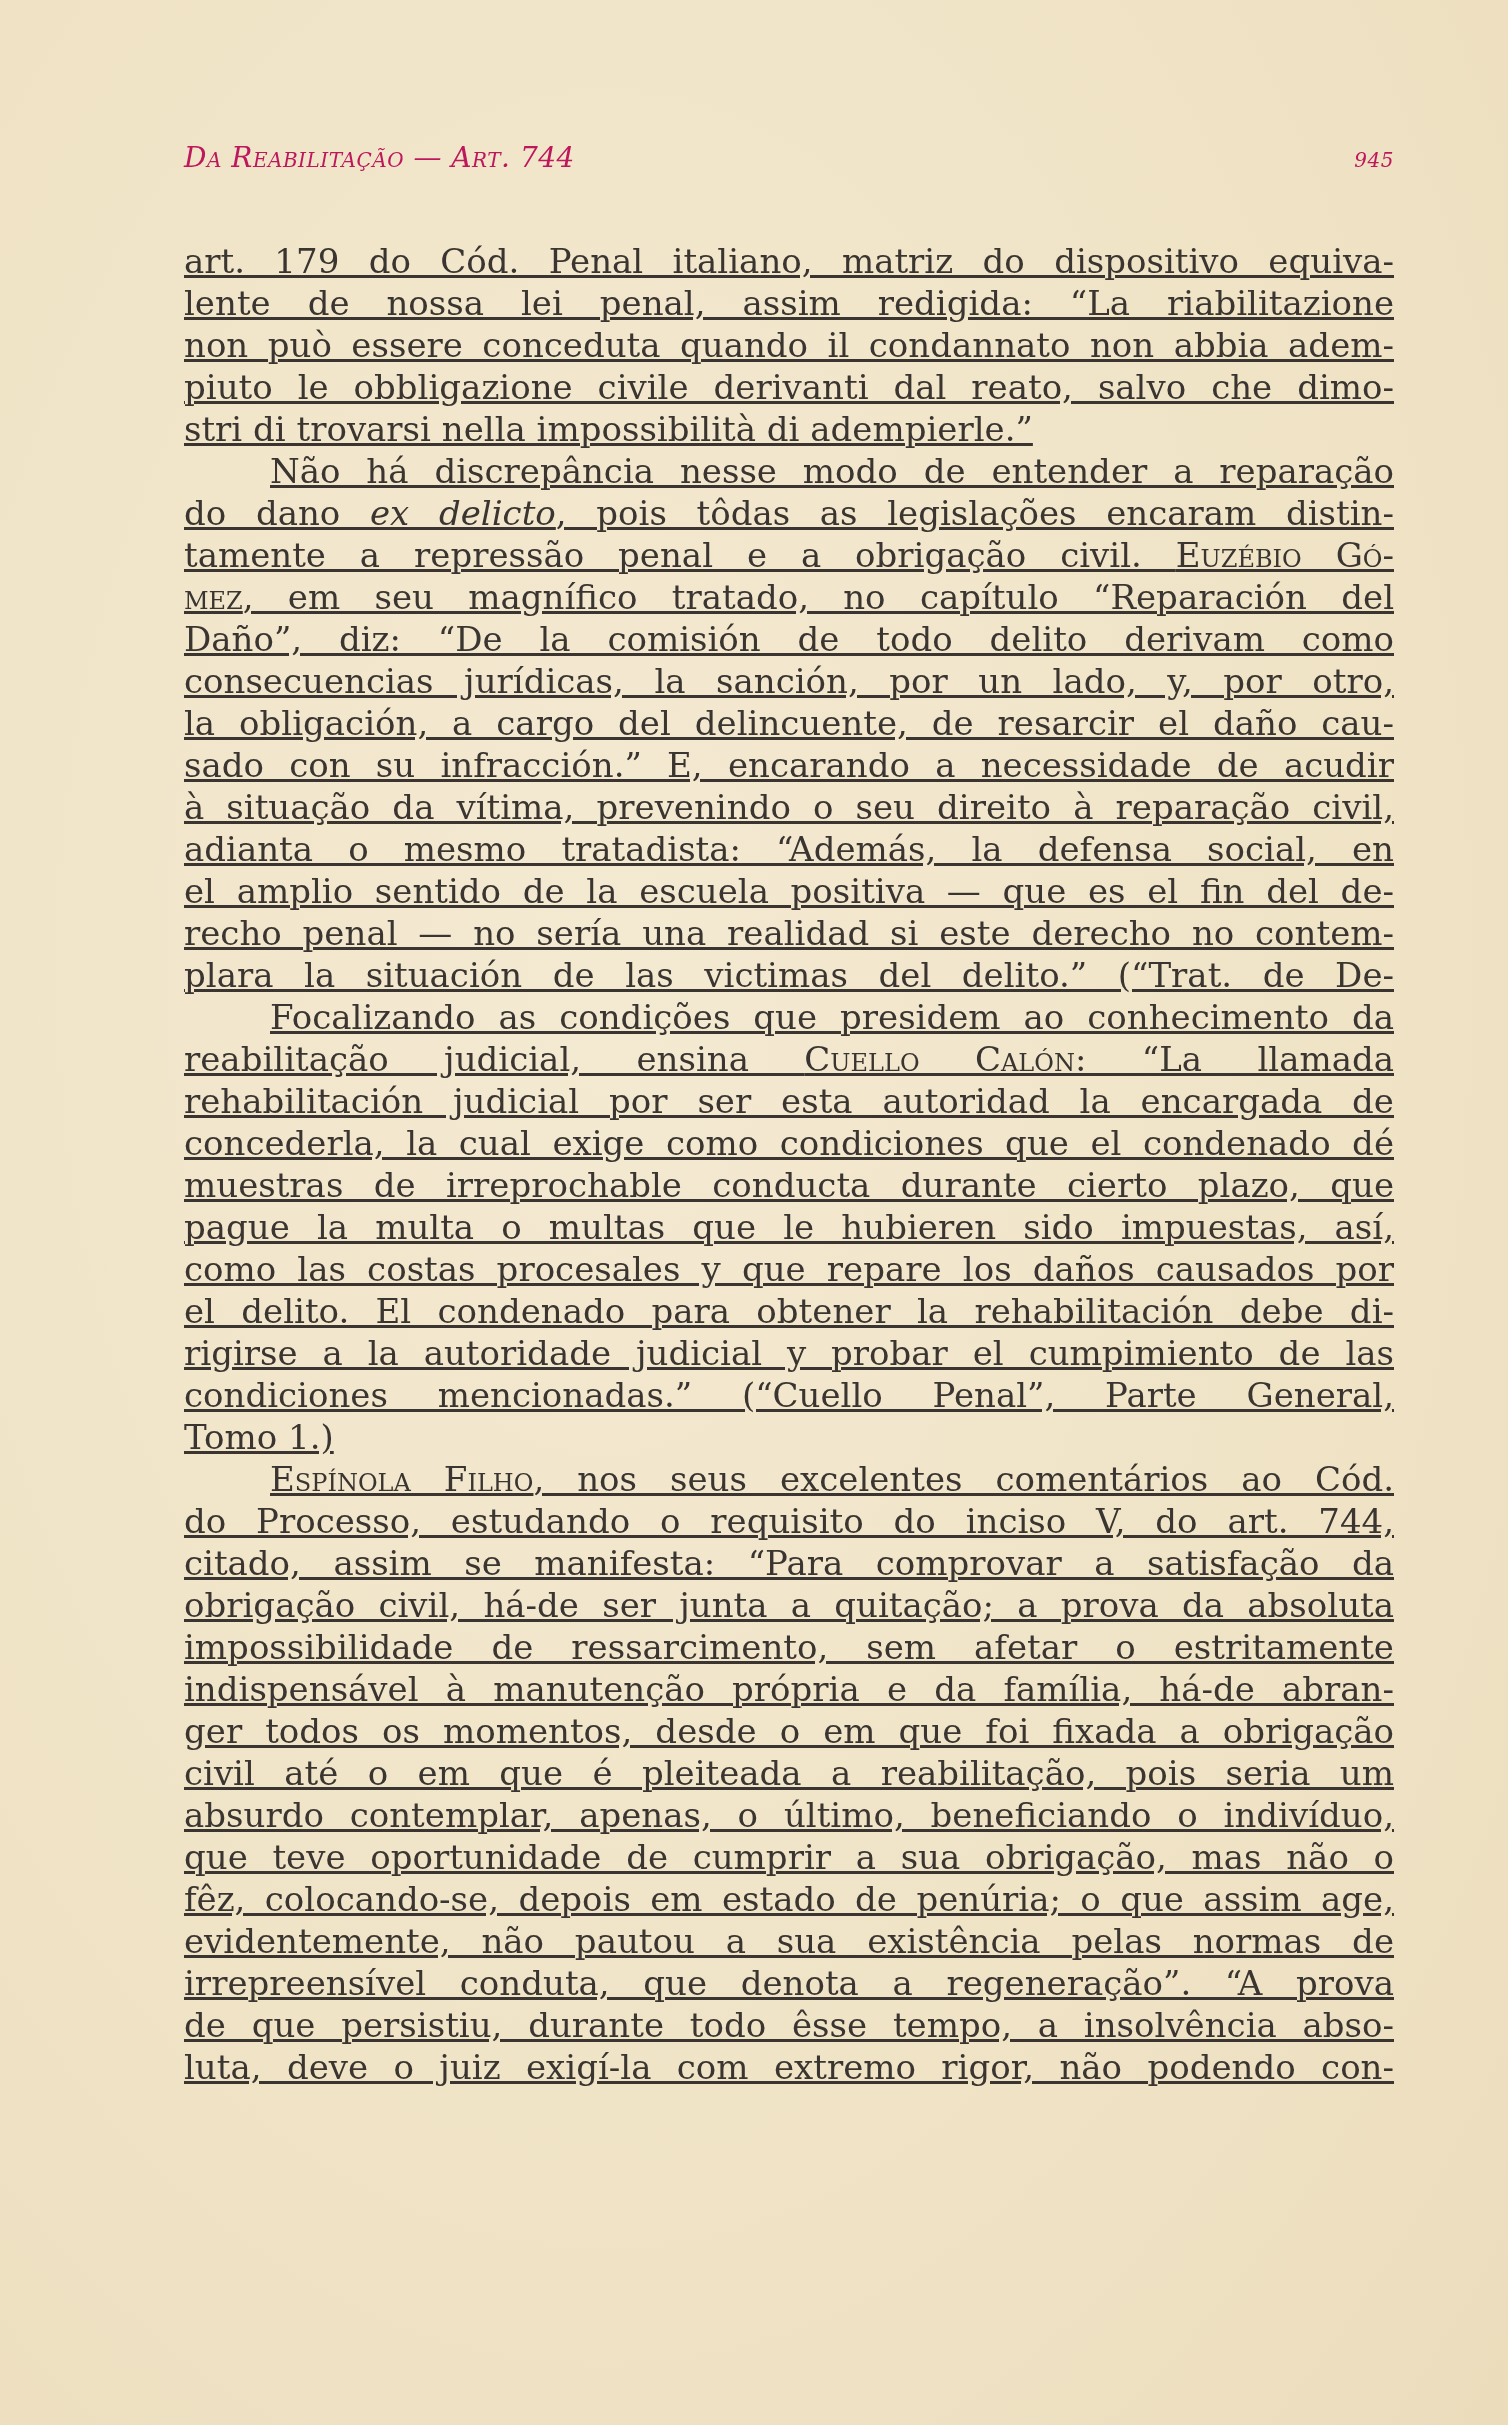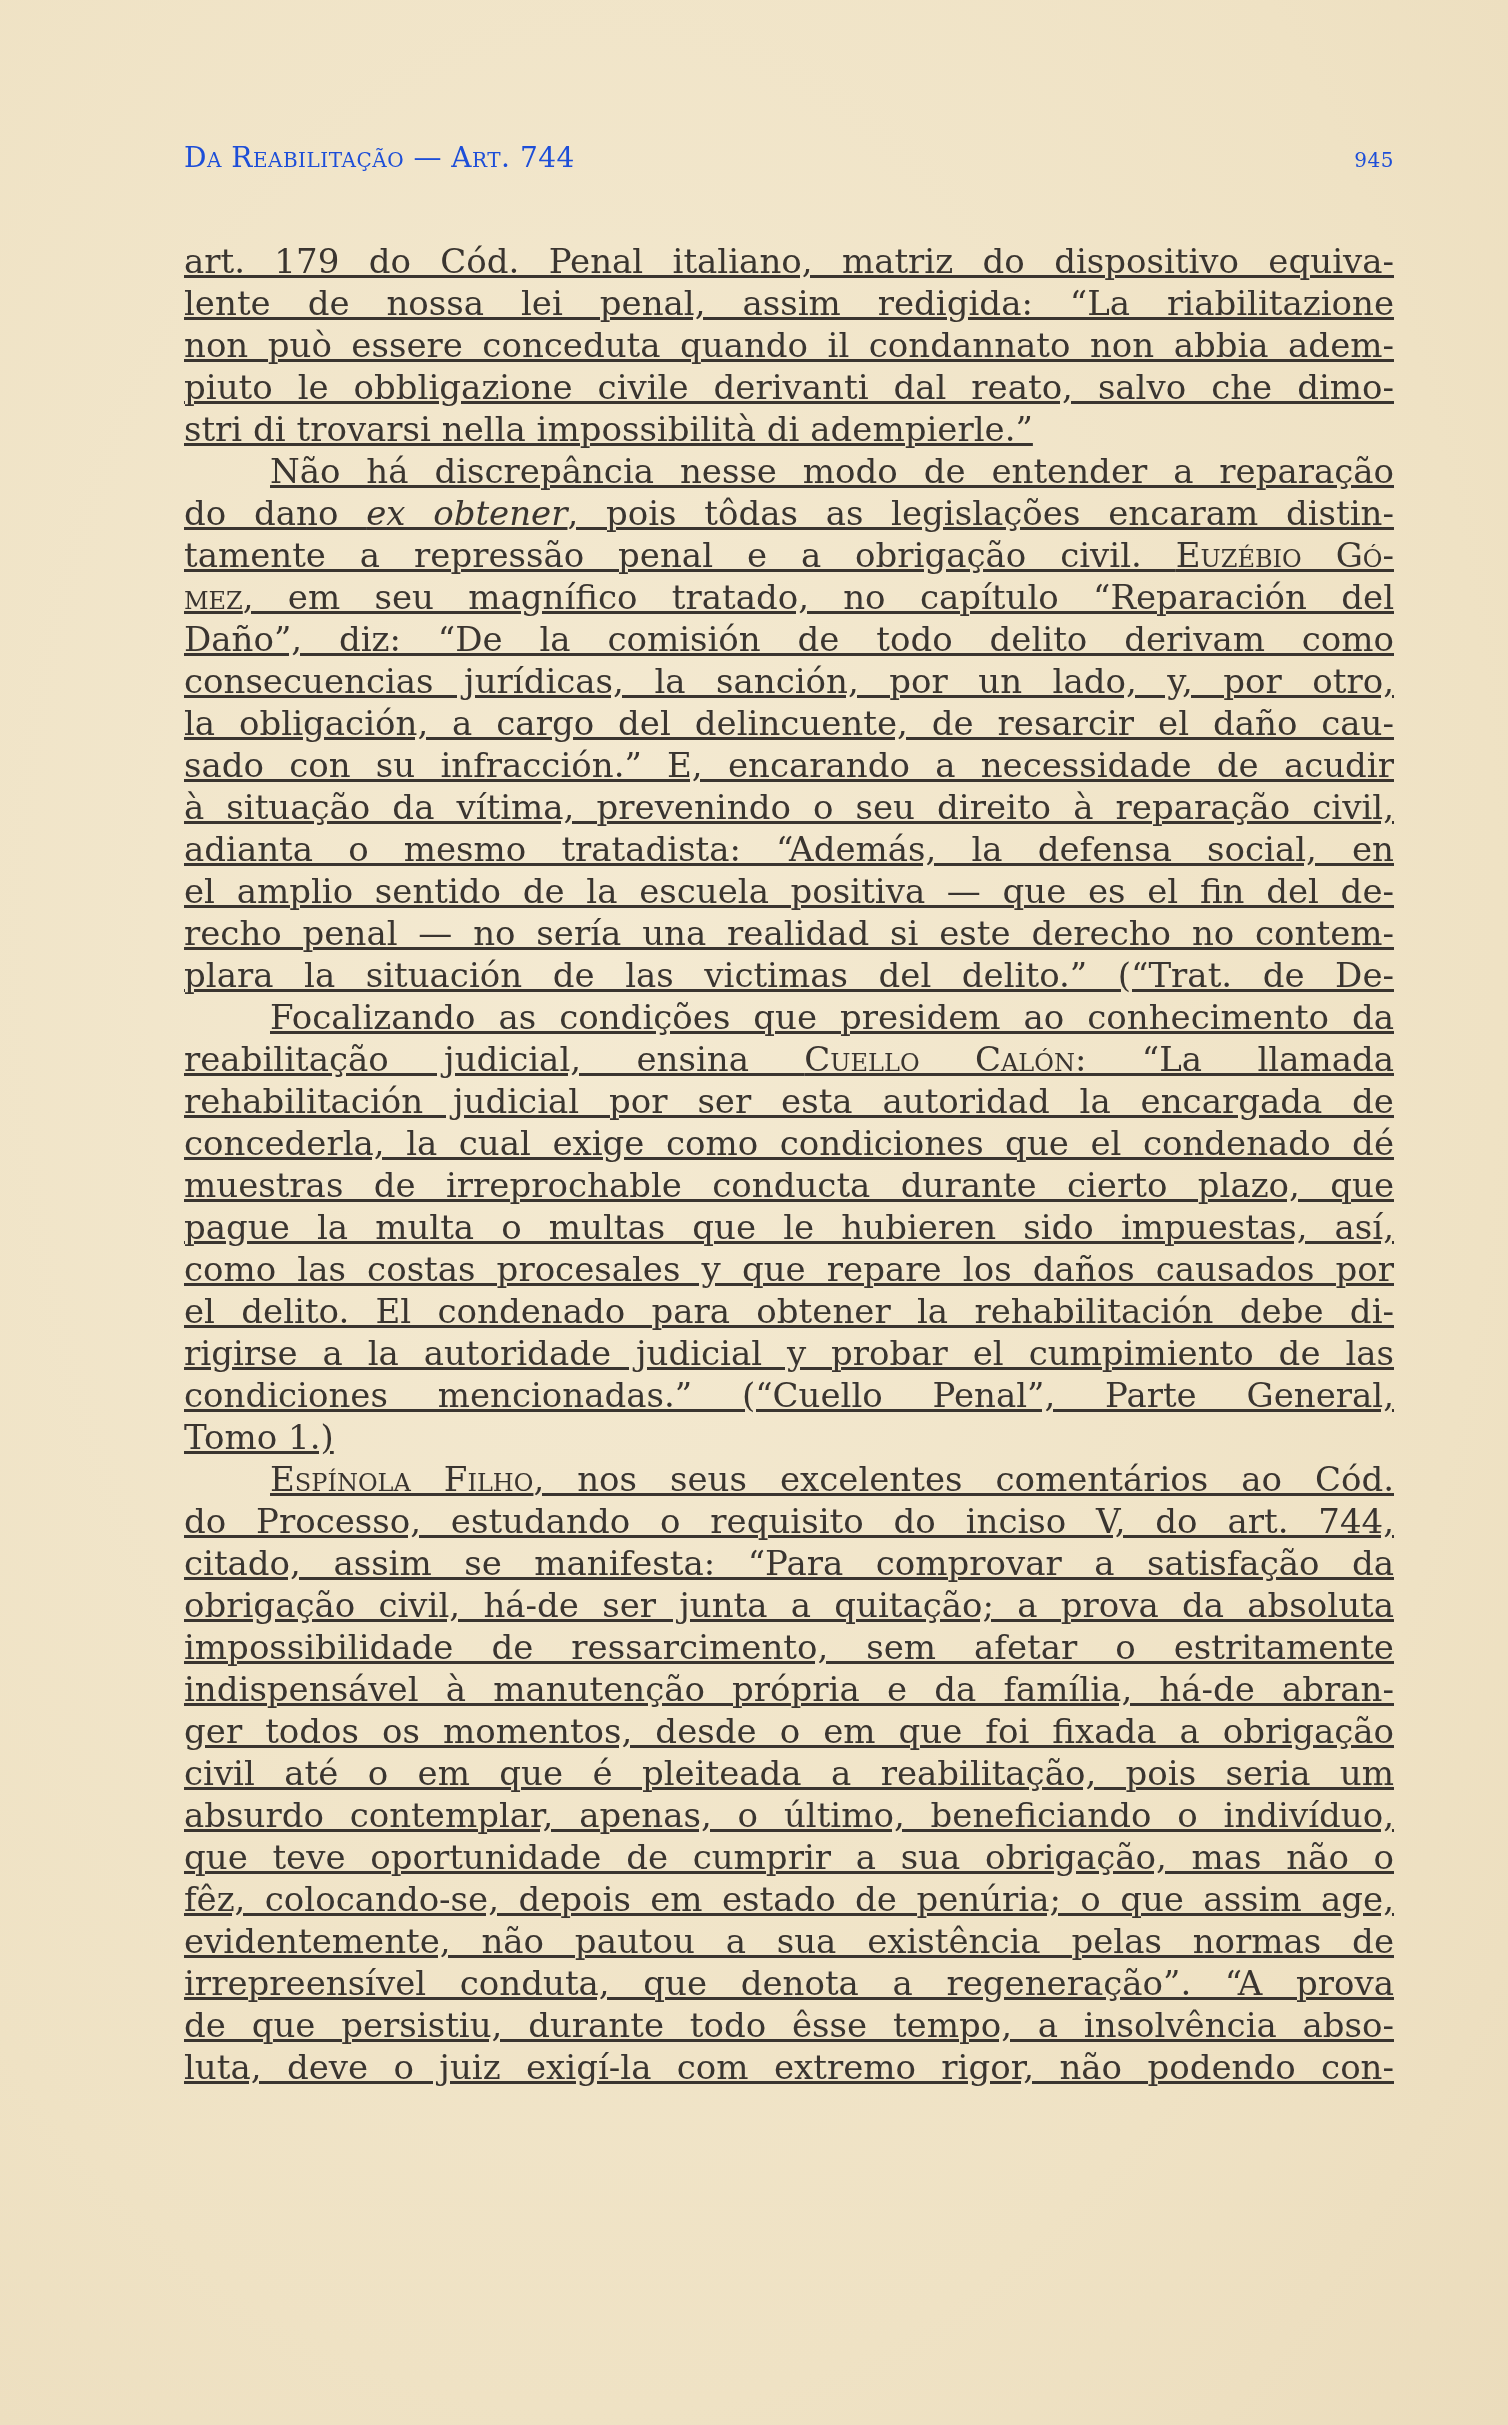--- a/index.html
+++ b/index.html
@@ -9,22 +9,23 @@
     background-image: radial-gradient(ellipse at 40% 40%, #f4ead2 0%, #efe2c4 70%, #ebdcbc 100%);
     position: relative; overflow: hidden;
     font-family: "DejaVu Serif", "Liberation Serif", serif;
     color: #3a3530;
   }
   .page {
     position: absolute; left: 184px; top: 141px; width: 1210px;
   }
   .running-head {
     display: flex; justify-content: space-between; align-items: baseline;
-    font-size: 28px; letter-spacing: 0.5px; color: #1d4ed8;
+    font-size: 28px; letter-spacing: 0.5px; color: #be185d;
     height: 41px;
+    font-style: italic;
   }
   .running-head .title { font-variant: small-caps; }
   .running-head .pnum { font-size: 20px; }
   .body-text {
     margin-top: 58px;
     font-size: 34px;
     line-height: 42px;
     text-align: justify;
     text-align-last: auto;
     hyphens: manual;
@@ -47,21 +48,21 @@
   <div class="body-text" id="body-text">
       <p>
         <span class="line">art. 179 do Cód. Penal italiano, matriz do dispositivo equiva-</span>
         <span class="line">lente de nossa lei penal, assim redigida: “La riabilitazione</span>
         <span class="line">non può essere conceduta quando il condannato non abbia adem-</span>
         <span class="line">piuto le obbligazione civile derivanti dal reato, salvo che dimo-</span>
         <span class="line last">stri di trovarsi nella impossibilità di adempierle.”</span>
       </p>
       <p>
         <span class="line" style="padding-left: 86px;">Não há discrepância nesse modo de entender a reparação</span>
-        <span class="line">do dano <span class="it">ex obtener</span>, pois tôdas as legislações encaram distin-</span>
+        <span class="line">do dano <span class="it">ex delicto</span>, pois tôdas as legislações encaram distin-</span>
         <span class="line">tamente a repressão penal e a obrigação civil. <span class="sc">Euzébio Gó-</span></span>
         <span class="line"><span class="sc">mez</span>, em seu magnífico tratado, no capítulo “Reparación del</span>
         <span class="line">Daño”, diz: “De la comisión de todo delito derivam como</span>
         <span class="line">consecuencias jurídicas, la sanción, por un lado, y, por otro,</span>
         <span class="line">la obligación, a cargo del delincuente, de resarcir el daño cau-</span>
         <span class="line">sado con su infracción.” E, encarando a necessidade de acudir</span>
         <span class="line">à situação da vítima, prevenindo o seu direito à reparação civil,</span>
         <span class="line">adianta o mesmo tratadista: “Además, la defensa social, en</span>
         <span class="line">el amplio sentido de la escuela positiva — que es el fin del de-</span>
         <span class="line">recho penal — no sería una realidad si este derecho no contem-</span>

